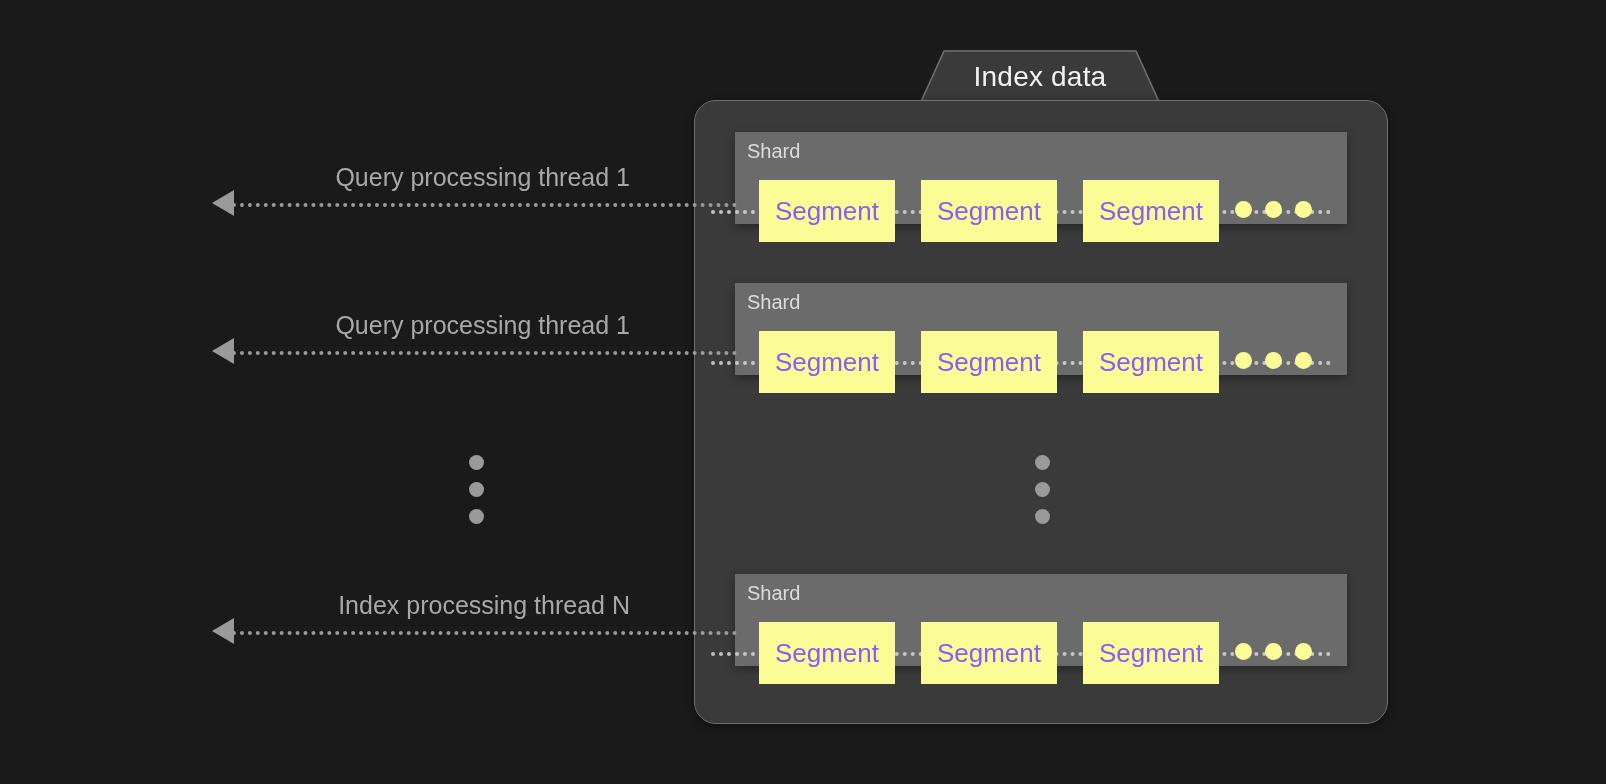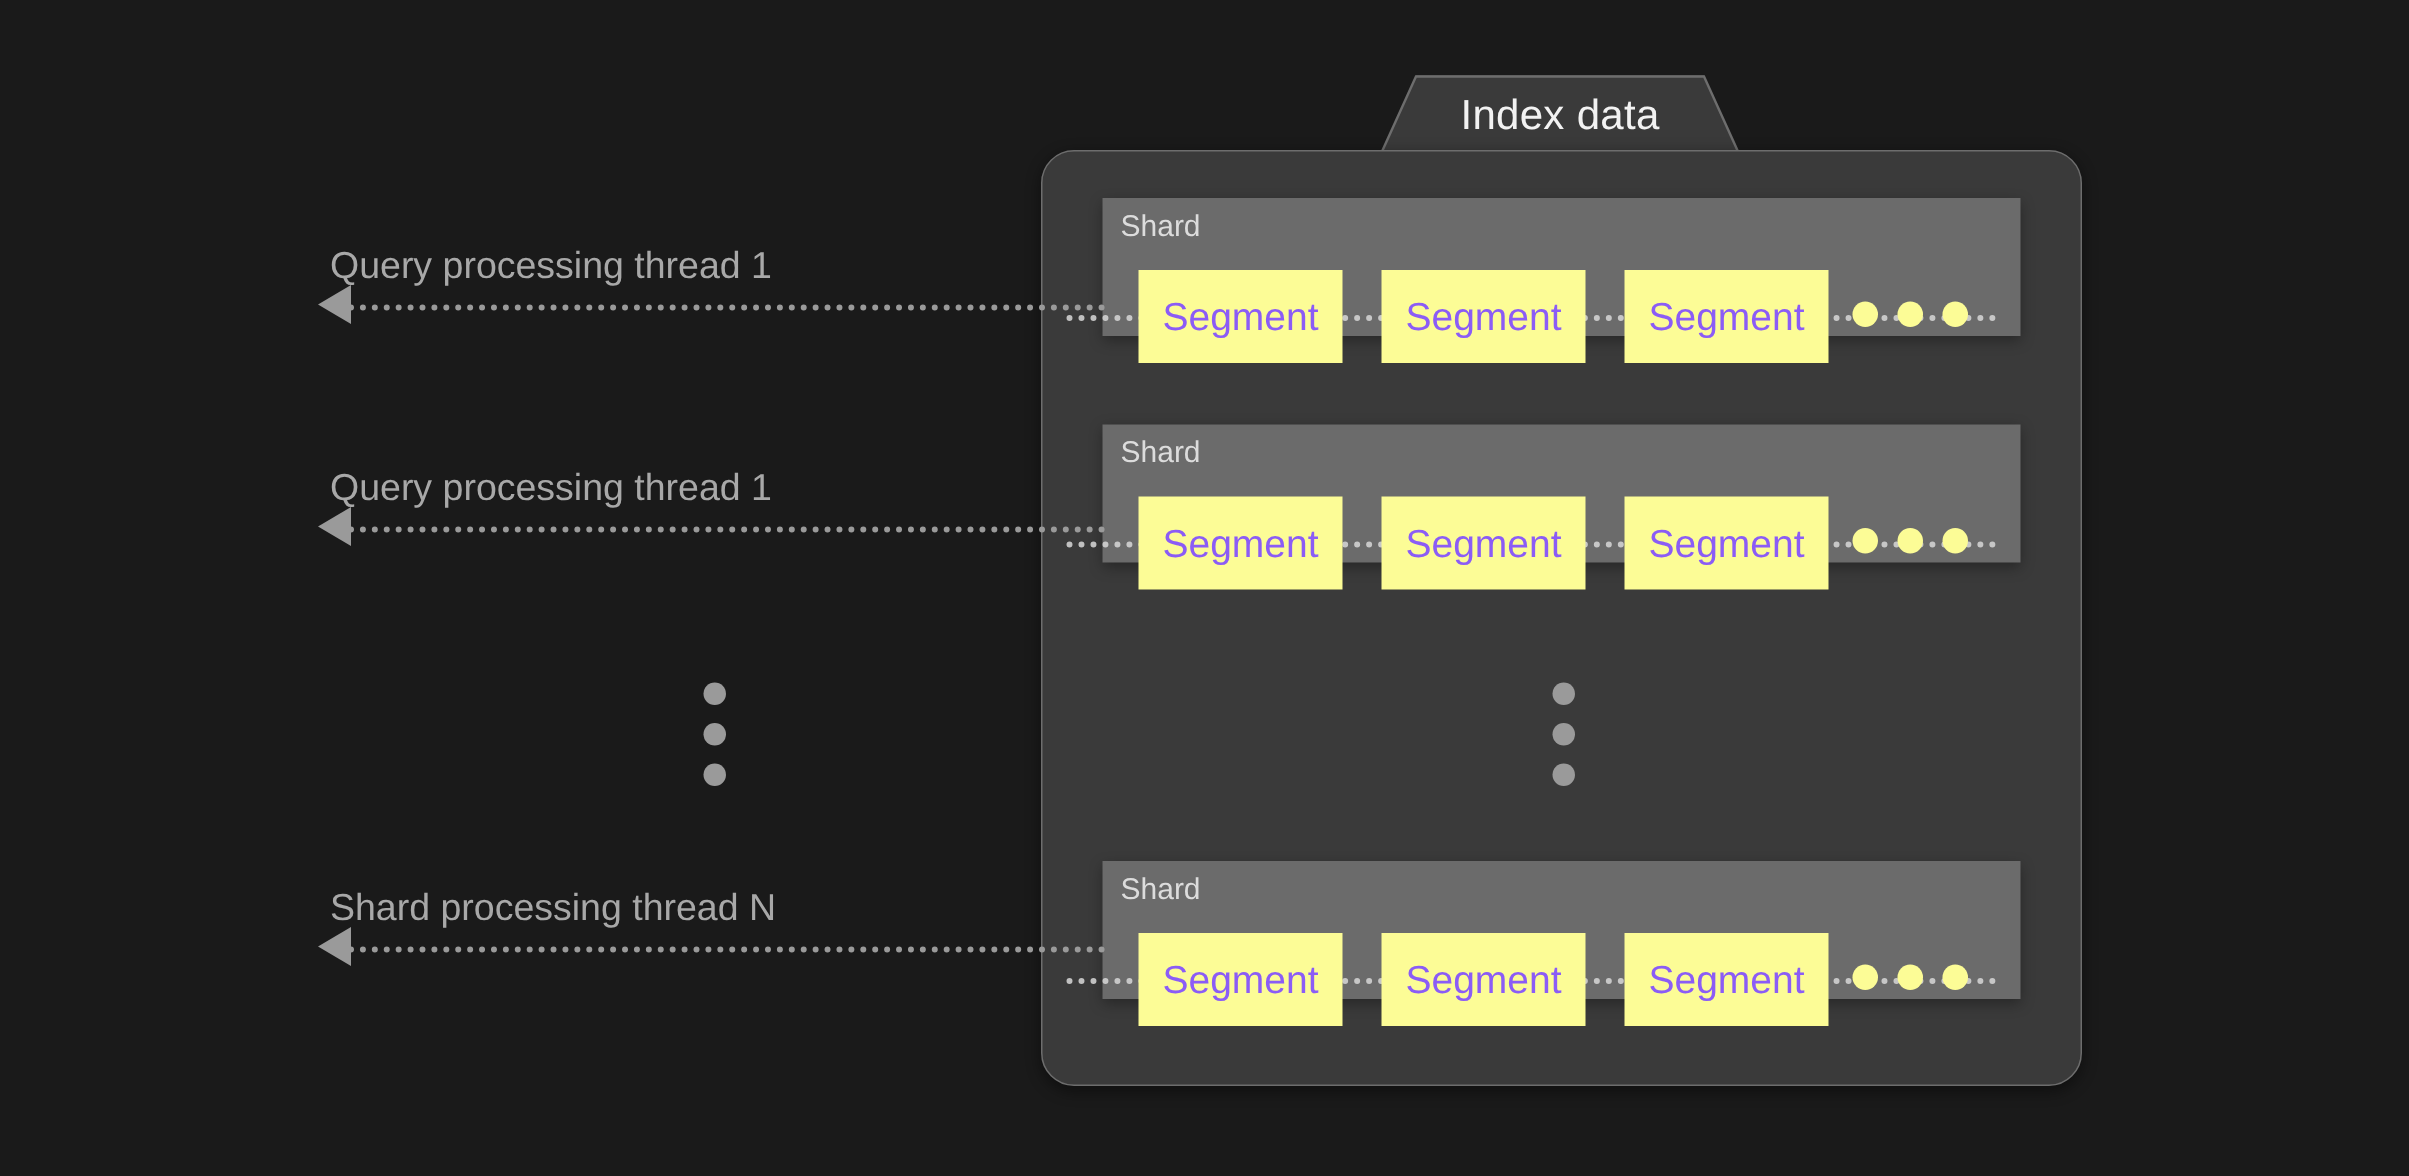--- a/index.html
+++ b/index.html
@@ -148,21 +148,21 @@
   .ydot-1 { left: 0px; }
   .ydot-2 { left: 30px; }
   .ydot-3 { left: 60px; }
 
   
   .thread-label {
     position: absolute;
     color: #a8a8a8;
     font-size: 25px;
     white-space: nowrap;
-    text-align: left;
+    text-align: right;
   }
   .thread-label-1 { left: 220px; top: 163px; width: 410px; }
   .thread-label-2 { left: 220px; top: 311px; width: 410px; }
   .thread-label-3 { left: 220px; top: 591px; width: 410px; }
 
   .arrow-line {
     position: absolute;
     left: 232px;
     width: 505px;
     height: 0;
@@ -265,21 +265,21 @@
   </div>
 
   <div class="thread-label thread-label-1">Query processing thread 1</div>
   <div class="arrow-line arrow-line-1"></div>
   <div class="arrow-head arrow-head-1"></div>
 
   <div class="thread-label thread-label-2">Query processing thread 1</div>
   <div class="arrow-line arrow-line-2"></div>
   <div class="arrow-head arrow-head-2"></div>
 
-  <div class="thread-label thread-label-3">Shard processing thread N</div>
+  <div class="thread-label thread-label-3">Index processing thread N</div>
   <div class="arrow-line arrow-line-3"></div>
   <div class="arrow-head arrow-head-3"></div>
 
   <div class="vdots vdots-left">
     <span class="vdot vdot-1"></span>
     <span class="vdot vdot-2"></span>
     <span class="vdot vdot-3"></span>
   </div>
 
   <div class="vdots vdots-right">

